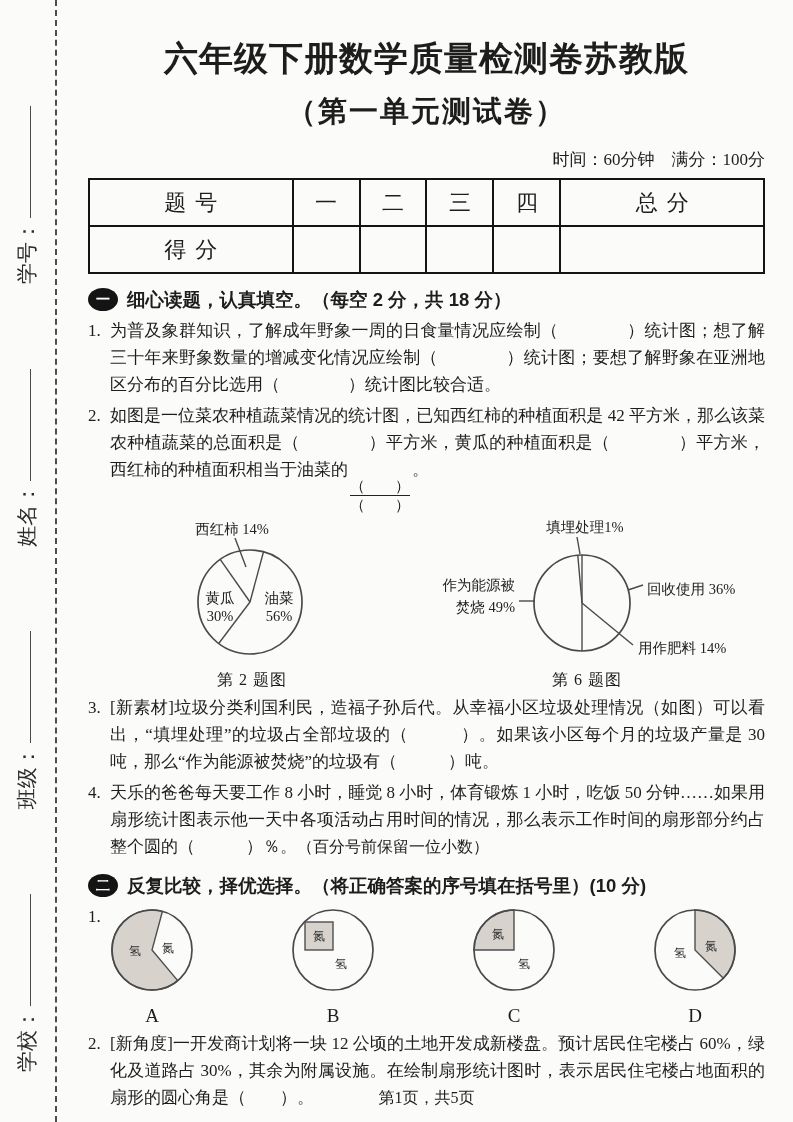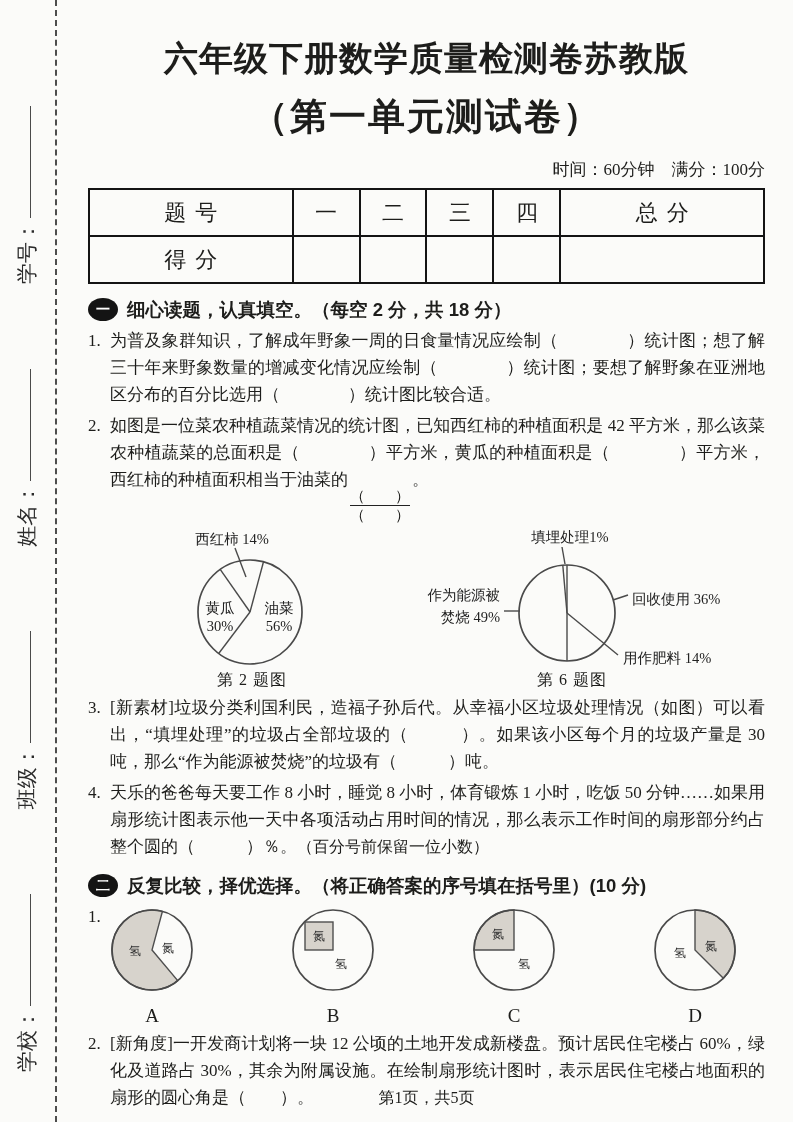--- a/index.html
+++ b/index.html
@@ -15,38 +15,38 @@
     position:absolute;left:6px;top:1114px;width:1078px;height:42px;
     transform:rotate(-90deg);transform-origin:0 0;
     display:flex;align-items:center;justify-content:space-between;
     padding:0 70px 0 42px;box-sizing:border-box;font-size:21px;color:#2a2a2a;
   }
   .sf{display:flex;align-items:center;white-space:nowrap;}
   .sf .fline{display:inline-block;width:112px;height:0;border-bottom:1.7px solid #4a4a4a;margin-left:3px;transform:translateY(3px);}
   
   .content{position:absolute;left:88px;top:0;width:677px;}
   .title{margin:36px 0 0;text-align:center;font-size:34px;font-weight:bold;letter-spacing:1px;}
-  .subtitle{margin:10px 0 0;text-align:center;font-size:37px;font-weight:bold;letter-spacing:2px;}
+  .subtitle{margin:10px 0 0;text-align:center;font-size:29px;font-weight:bold;letter-spacing:2px;}
   .meta{margin-top:16px;text-align:right;font-size:17px;}
   table.score{width:100%;border-collapse:collapse;margin-top:7px;font-size:22px;}
   table.score td{border:2.4px solid #141414;height:45px;text-align:center;padding:0;}
   td.spread{letter-spacing:9px;text-indent:9px;}
   .sec-head{display:flex;align-items:center;margin:13px 0 5px;font-family:"Liberation Sans","DejaVu Sans",sans-serif;font-weight:bold;font-size:18.5px;}
   .badge{display:inline-flex;align-items:center;justify-content:center;flex:none;width:30px;height:23px;border-radius:50%;background:#141414;color:#fff;font-size:14px;margin-right:9px;}
   .q{position:relative;margin:3px 0;padding-left:22px;font-size:17px;line-height:1.6;text-align:justify;}
   .qnum{position:absolute;left:0;}
   .note{font-size:16px;}
   .frac{display:inline-flex;flex-direction:column;align-items:center;vertical-align:-16px;line-height:1.2;font-size:15px;margin:0 2px;}
   .frac .fbot{border-top:1.6px solid #222;}
   
-  .figs{display:flex;align-items:flex-end;gap:30px;margin:2px 0 0 44px;}
+  .figs{display:flex;align-items:flex-end;gap:45px;margin:2px 0 0 44px;}
   .fig{text-align:center;}
   .fig svg{display:block;}
   .fig text{font-family:"Liberation Serif","DejaVu Serif",serif;font-size:14.5px;fill:#222;}
-  .figcap{font-size:16px;letter-spacing:1px;margin-top:1px;font-family:Liberation Serif, serif;}
+  .figcap{font-size:16px;letter-spacing:1px;margin-top:11px;font-family:Liberation Serif, serif;}
   .pieline{stroke:#4a4a4a;stroke-width:1.4;fill:none;}
   .piecircle{stroke:#4a4a4a;stroke-width:1.7;fill:none;}
   
   .choices{display:flex;justify-content:space-between;margin:6px 20px 0 14px;}
   .choice{text-align:center;}
   .choice text{font-size:12px;fill:#333;font-family:"Liberation Serif","DejaVu Serif",serif;}
   .choice-letter{font-size:19px;margin-top:1px;}
   .shade{fill:#d7d3cc;stroke:#4f4f4f;stroke-width:1.4;}
   .footer{position:absolute;left:88px;right:28px;bottom:13px;text-align:center;font-size:16px;}
 </style>

